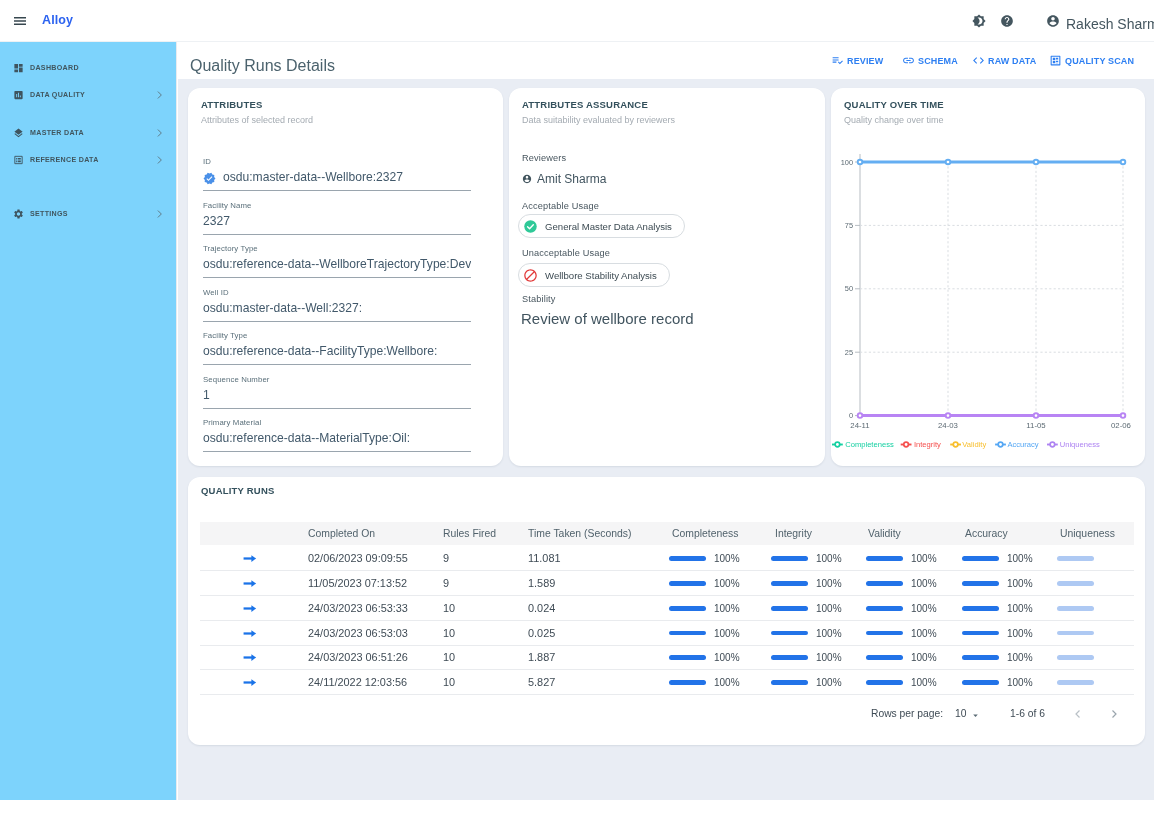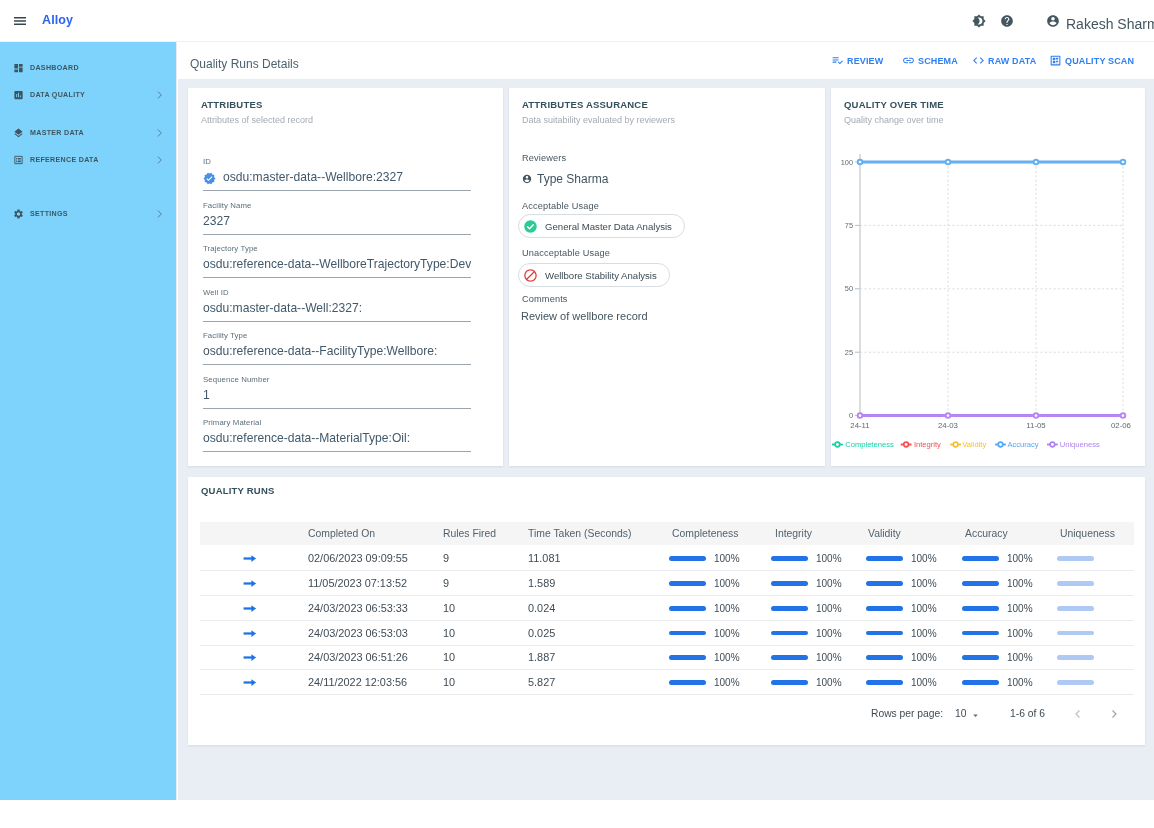--- a/index.html
+++ b/index.html
@@ -15,28 +15,28 @@
 
 
 #sidebar { left:0; top:42px; width:177px; height:786px; background:#7dd3fc; border-right:1px solid #e8ebef; }
 .nitem { position:absolute; left:0; width:176px; height:27px; }
 .nlabel { position:absolute; left:30px; top:50%; transform:translateY(-50%); font-size:7.1px; font-weight:bold; letter-spacing:0.3px; color:#40565f; }
 .nicon { position:absolute; left:13px; top:50%; transform:translateY(-50%); }
 .nchev { position:absolute; left:154px; top:50%; transform:translateY(-50%); }
 
 
 #subheader { left:178px; top:42px; width:976px; height:37px; background:#fff; }
-#subtitle { left:12px; top:14.5px; font-size:12px; color:#4b626d; }
+#subtitle { left:12px; top:14.5px; font-size:16px; color:#4b626d; }
 .hbtn { position:absolute; top:0; height:37px; display:flex; align-items:center; gap:3px; color:#2d7ff2; font-size:9px; font-weight:bold; letter-spacing:0.15px; white-space:nowrap; }
 
 
 #bg { left:178px; top:79px; width:976px; height:749px; background:#e9edf4; }
 
 
-.card { position:absolute; background:#fff; border-radius:0; box-shadow:0 1px 2px rgba(40,60,90,0.10); }
+.card { position:absolute; background:#fff; border-radius:12px; box-shadow:0 1px 2px rgba(40,60,90,0.10); }
 #card1 { left:188px; top:88px; width:315px; height:378px; }
 #card2 { left:509px; top:88px; width:316px; height:378px; }
 #card3 { left:831px; top:88px; width:314px; height:378px; }
 #tcard { left:188px; top:477px; width:957px; height:268px; }
 .ctitle { position:absolute; left:13px; top:11px; font-size:9.5px; font-weight:bold; letter-spacing:0.2px; color:#33505c; }
 .csub { position:absolute; left:13px; top:27px; font-size:9px; color:#a4abb2; }
 
 
 .fld { position:absolute; left:15px; width:268px; }
 .flabel { font-size:7.8px; color:#5a6f7a; letter-spacing:0.1px; }
@@ -191,38 +191,38 @@
       <div class="fline"></div>
     </div>
   </div>
   <div class="abs card" id="card2">
     <div class="ctitle">ATTRIBUTES ASSURANCE</div>
     <div class="csub">Data suitability evaluated by reviewers</div>
     <div class="l2" style="top:65px">Reviewers</div>
     <svg class="abs" style="left:13px;top:86px" width="10" height="10" viewBox="0 0 24 24">
         <path fill="#42555e" d="M12 2C6.48 2 2 6.48 2 12s4.48 10 10 10 10-4.48 10-10S17.52 2 12 2zm0 3c1.66 0 3 1.34 3 3s-1.34 3-3 3-3-1.34-3-3 1.34-3 3-3zm0 14.2c-2.5 0-4.71-1.28-6-3.22.03-1.99 4-3.08 6-3.08 1.99 0 5.97 1.09 6 3.08-1.29 1.94-3.5 3.22-6 3.22z"></path>
       </svg>
-    <div class="abs" style="left:28px;top:84px;font-size:12px;color:#41545f">Type Sharma</div>
+    <div class="abs" style="left:28px;top:84px;font-size:12px;color:#41545f">Amit Sharma</div>
     <div class="l2" style="top:112.5px">Acceptable Usage</div>
     <div class="chip" style="top:126px">
       <svg width="15" height="15" viewBox="0 0 24 24">
           <circle cx="12" cy="12" r="10" fill="#2fc998"></circle>
           <path fill="none" stroke="#fff" stroke-width="2.2" stroke-linecap="round" stroke-linejoin="round" d="M7.3 12.3l3.2 3.2 6-6.3"></path>
         </svg>
       <span>General Master Data Analysis</span>
     </div>
     <div class="l2" style="top:159.5px">Unacceptable Usage</div>
     <div class="chip" style="top:175px">
       <svg width="15" height="15" viewBox="0 0 24 24">
           <path fill="#e23b3b" d="M12 2C6.48 2 2 6.48 2 12s4.48 10 10 10 10-4.48 10-10S17.52 2 12 2zM4 12c0-4.42 3.58-8 8-8 1.85 0 3.55.63 4.9 1.69L5.69 16.9C4.63 15.55 4 13.85 4 12zm8 8c-1.85 0-3.55-.63-4.9-1.69L18.31 7.1C19.37 8.45 20 10.15 20 12c0 4.42-3.58 8-8 8z"></path>
         </svg>
       <span>Wellbore Stability Analysis</span>
     </div>
-    <div class="l2" style="top:206px">Comments</div>
-    <div class="abs" style="left:12px;top:222px;font-size:11px;color:#41545f">Review of wellbore record</div>
+    <div class="l2" style="top:206px">Stability</div>
+    <div class="abs" style="left:12px;top:222px;font-size:15px;color:#41545f">Review of wellbore record</div>
   </div>
   <div class="abs card" id="card3">
     <div class="ctitle">QUALITY OVER TIME</div>
     <div class="csub">Quality change over time</div>
     <svg class="abs" style="left:0;top:0" width="314" height="378" viewBox="0 0 314 378">
 
       <line x1="29" y1="66" x2="29" y2="328" stroke="#b7bdc3" stroke-width="1"></line>
 
       <line x1="24" y1="74" x2="29" y2="74" stroke="#b7bdc3" stroke-width="1"></line>
       <line x1="24" y1="137.4" x2="29" y2="137.4" stroke="#b7bdc3" stroke-width="1"></line>

